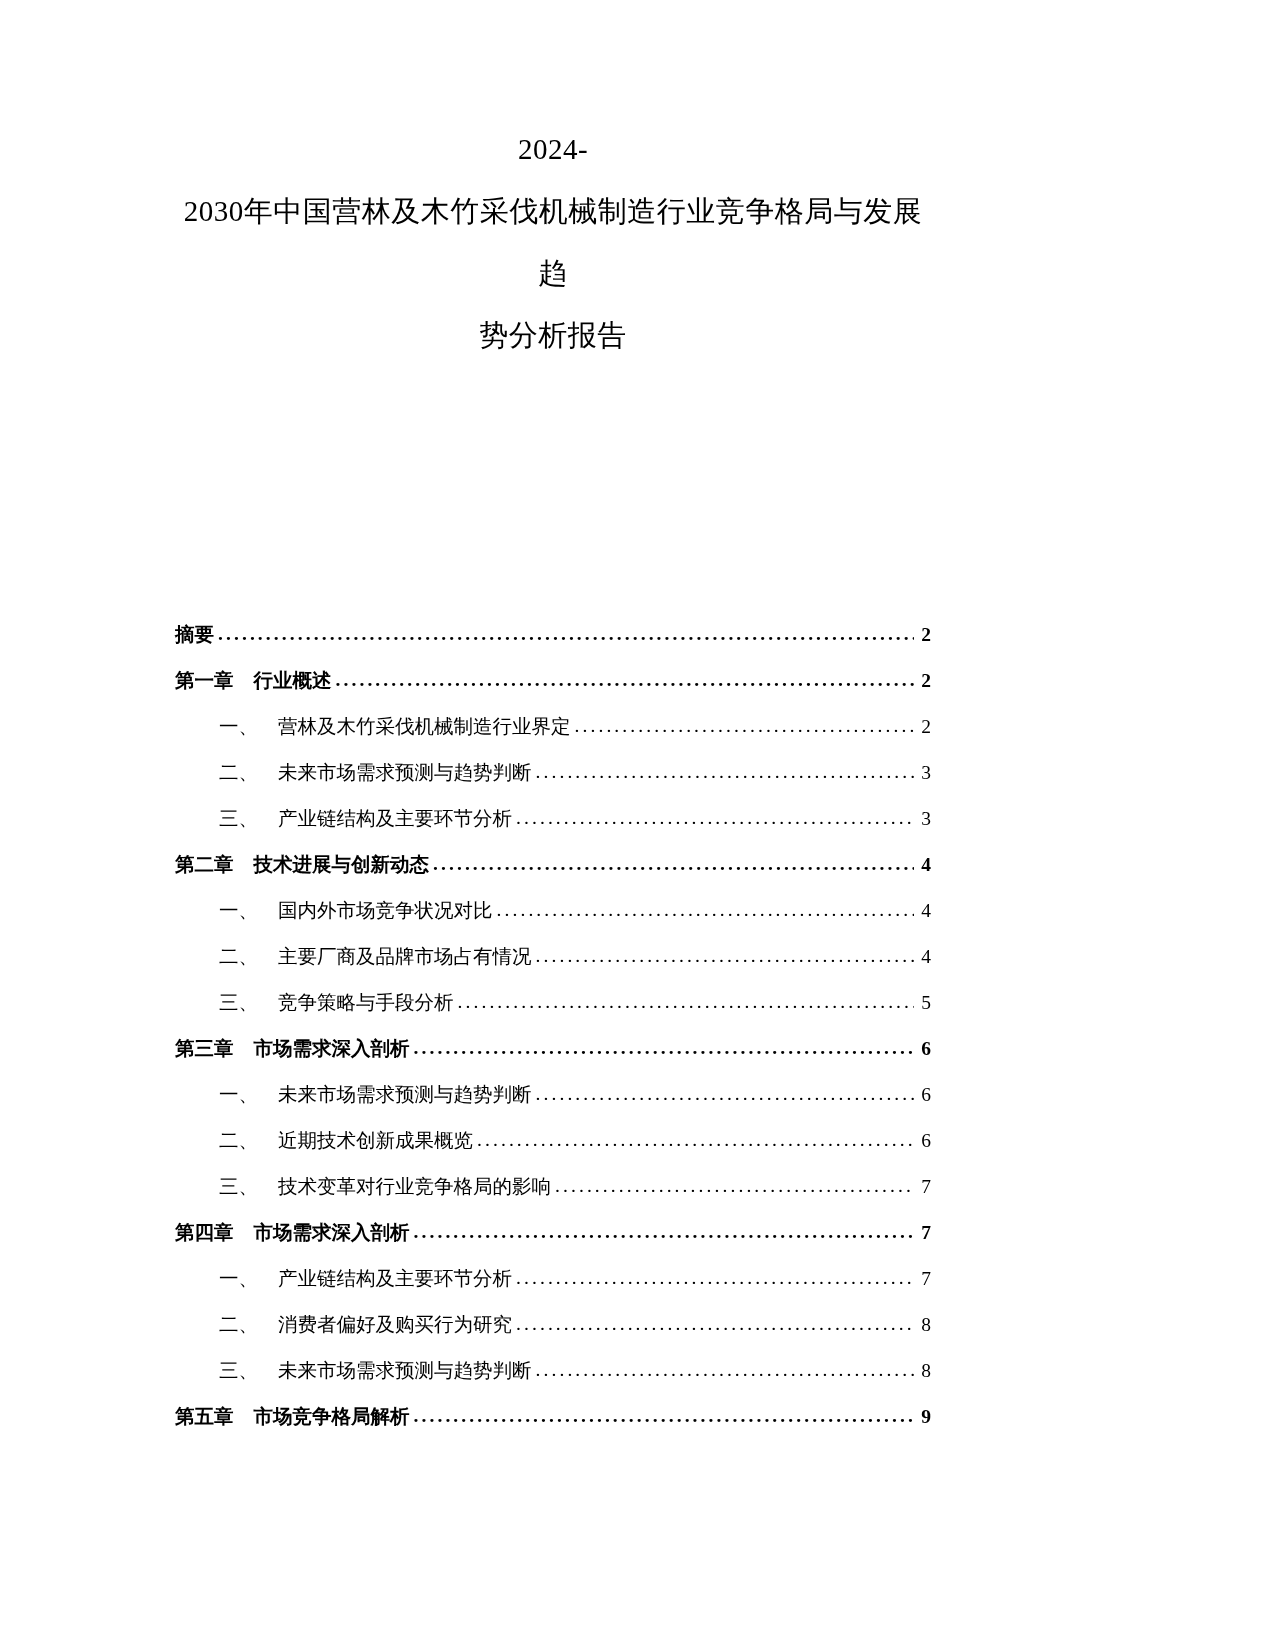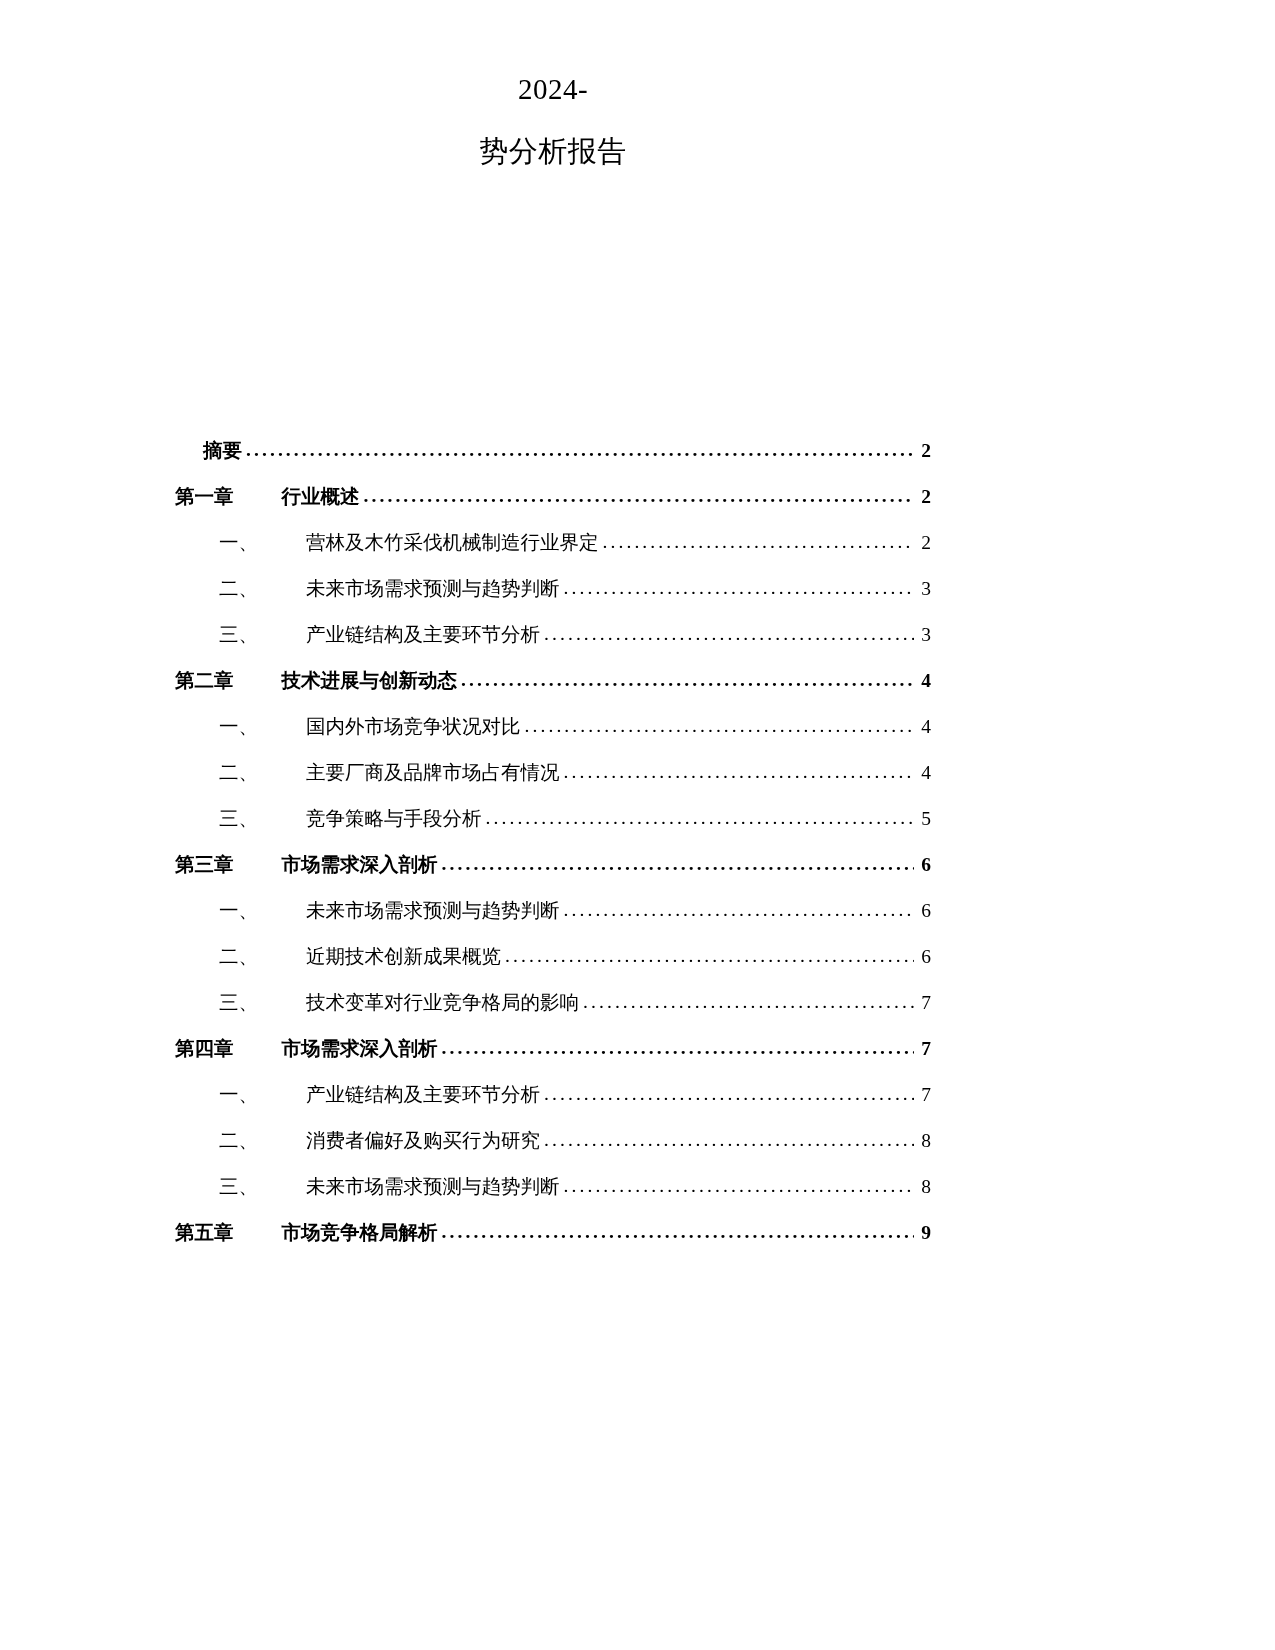--- a/index.html
+++ b/index.html
@@ -12,21 +12,21 @@
     height: 1650px;
     font-family: "Liberation Serif", "DejaVu Serif", serif;
     color: #000000;
     position: relative;
     overflow: hidden;
   }
   .page {
     box-sizing: border-box;
     width: 1106px;
     height: 1650px;
-    padding: 58px 175px 0 175px;
+    padding: 118px 175px 0 175px;
     position: relative;
   }
   .doc-title {
     font-size: 29px;
     line-height: 62px;
     text-align: center;
     font-weight: 400;
     letter-spacing: 0.5px;
     margin: 0;
   }
@@ -47,21 +47,20 @@
   .toc-entry.level-1 {
     padding-left: 0;
     font-weight: 700;
   }
   .toc-entry.level-2 {
     padding-left: 44px;
     font-weight: 400;
   }
   .toc-label {
     flex: 0 0 auto;
-    margin-left: 28px;
   }
   .toc-num {
     flex: 0 0 auto;
     display: inline-block;
   }
   .toc-sep {
     flex: 0 0 auto;
     width: 20px;
   }
   .toc-leader {
@@ -85,20 +84,21 @@
     font-weight: 700;
   }
 </style>
 </head>
 <body>
 
 <div class="page">
 
   <h1 class="doc-title">
     <span class="line">2024-</span>
+    <span class="line">2030年中国营林及木竹采伐机械制造行业竞争格局与发展趋</span>
     <span class="line">势分析报告</span>
   </h1>
 
   <div class="toc" id="toc-container">
       <div class="toc-entry level-1">
         <span class="toc-label">摘要</span>
         <span class="toc-leader">........................................................................................................................</span>
         <span class="toc-page">2</span>
       </div>
       <div class="toc-entry level-1">

